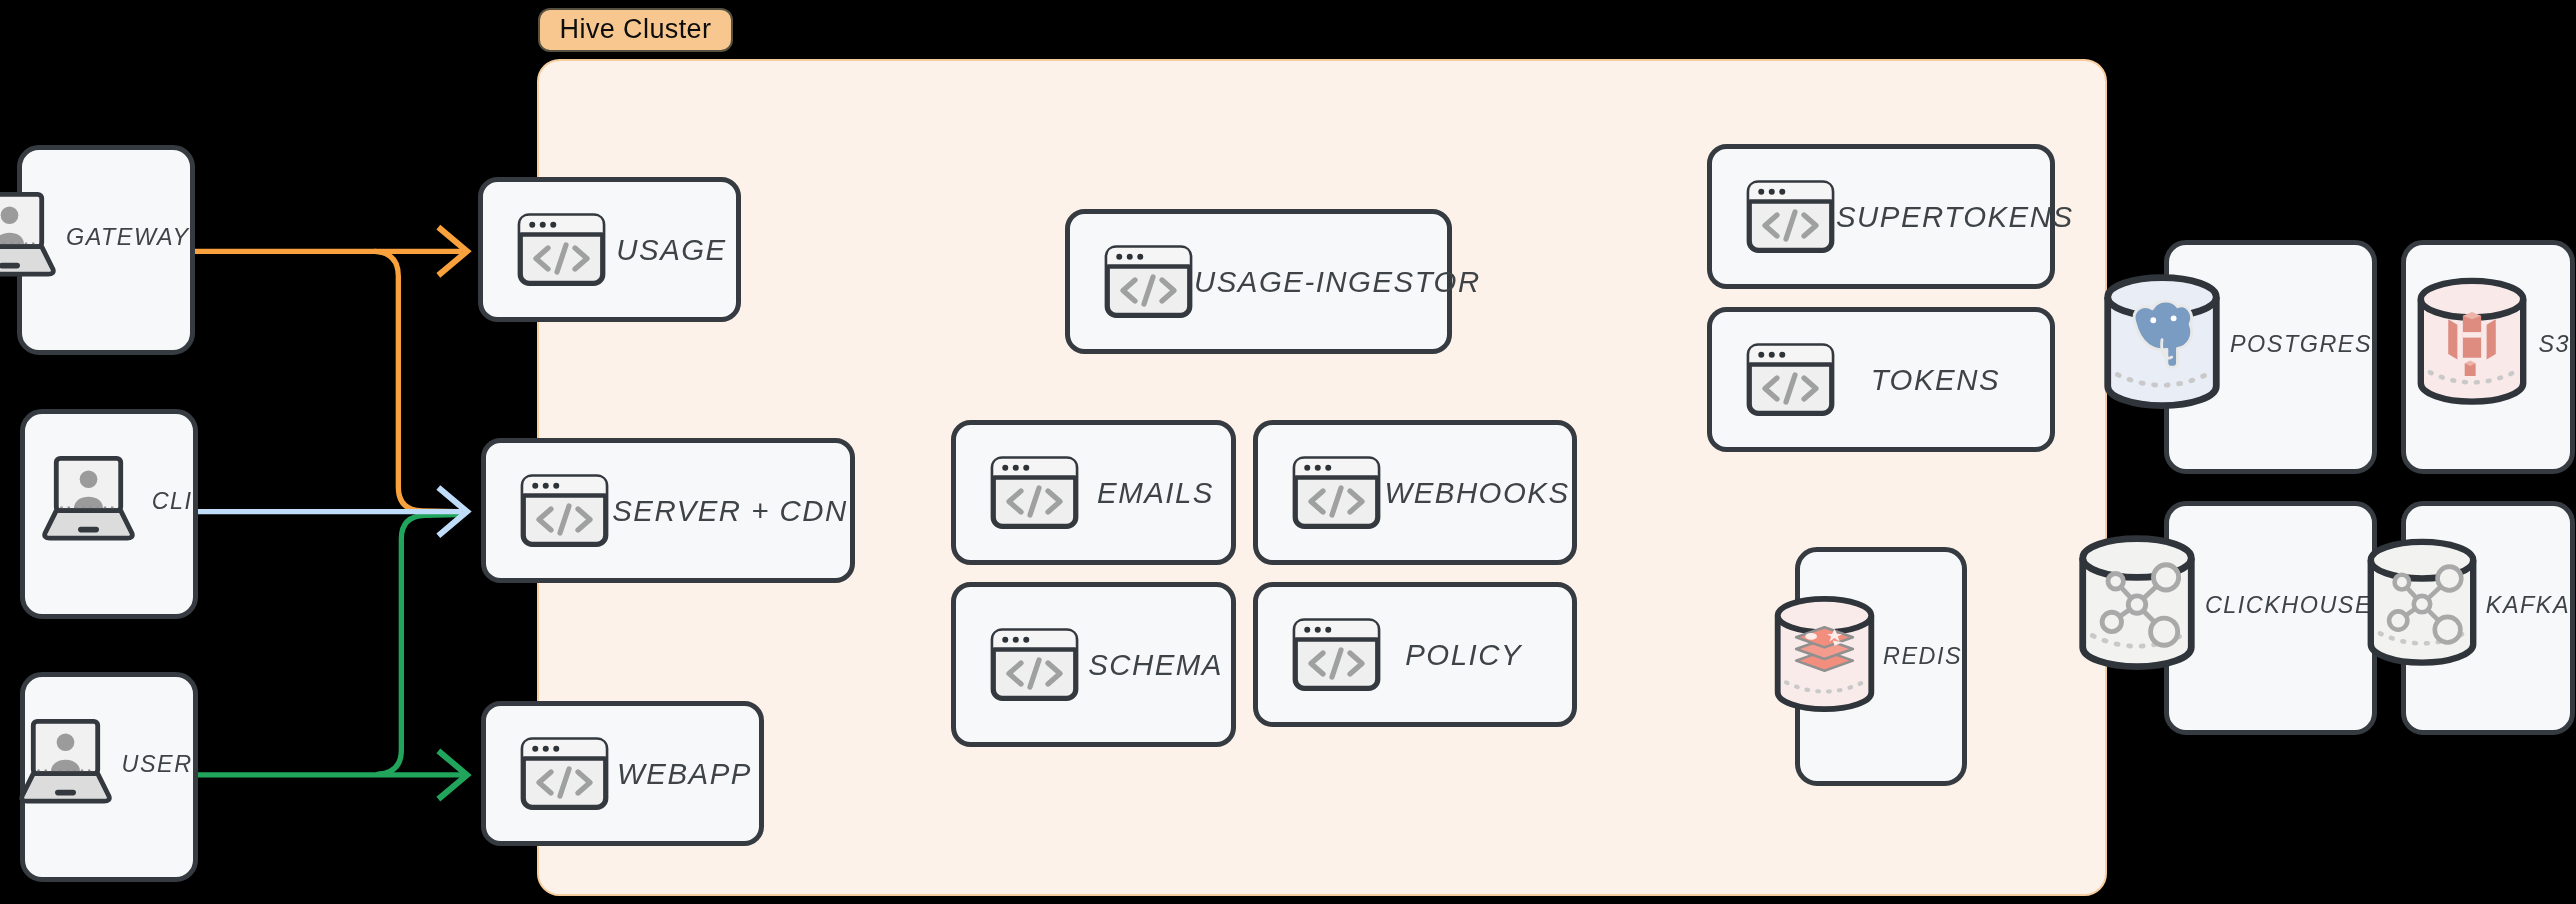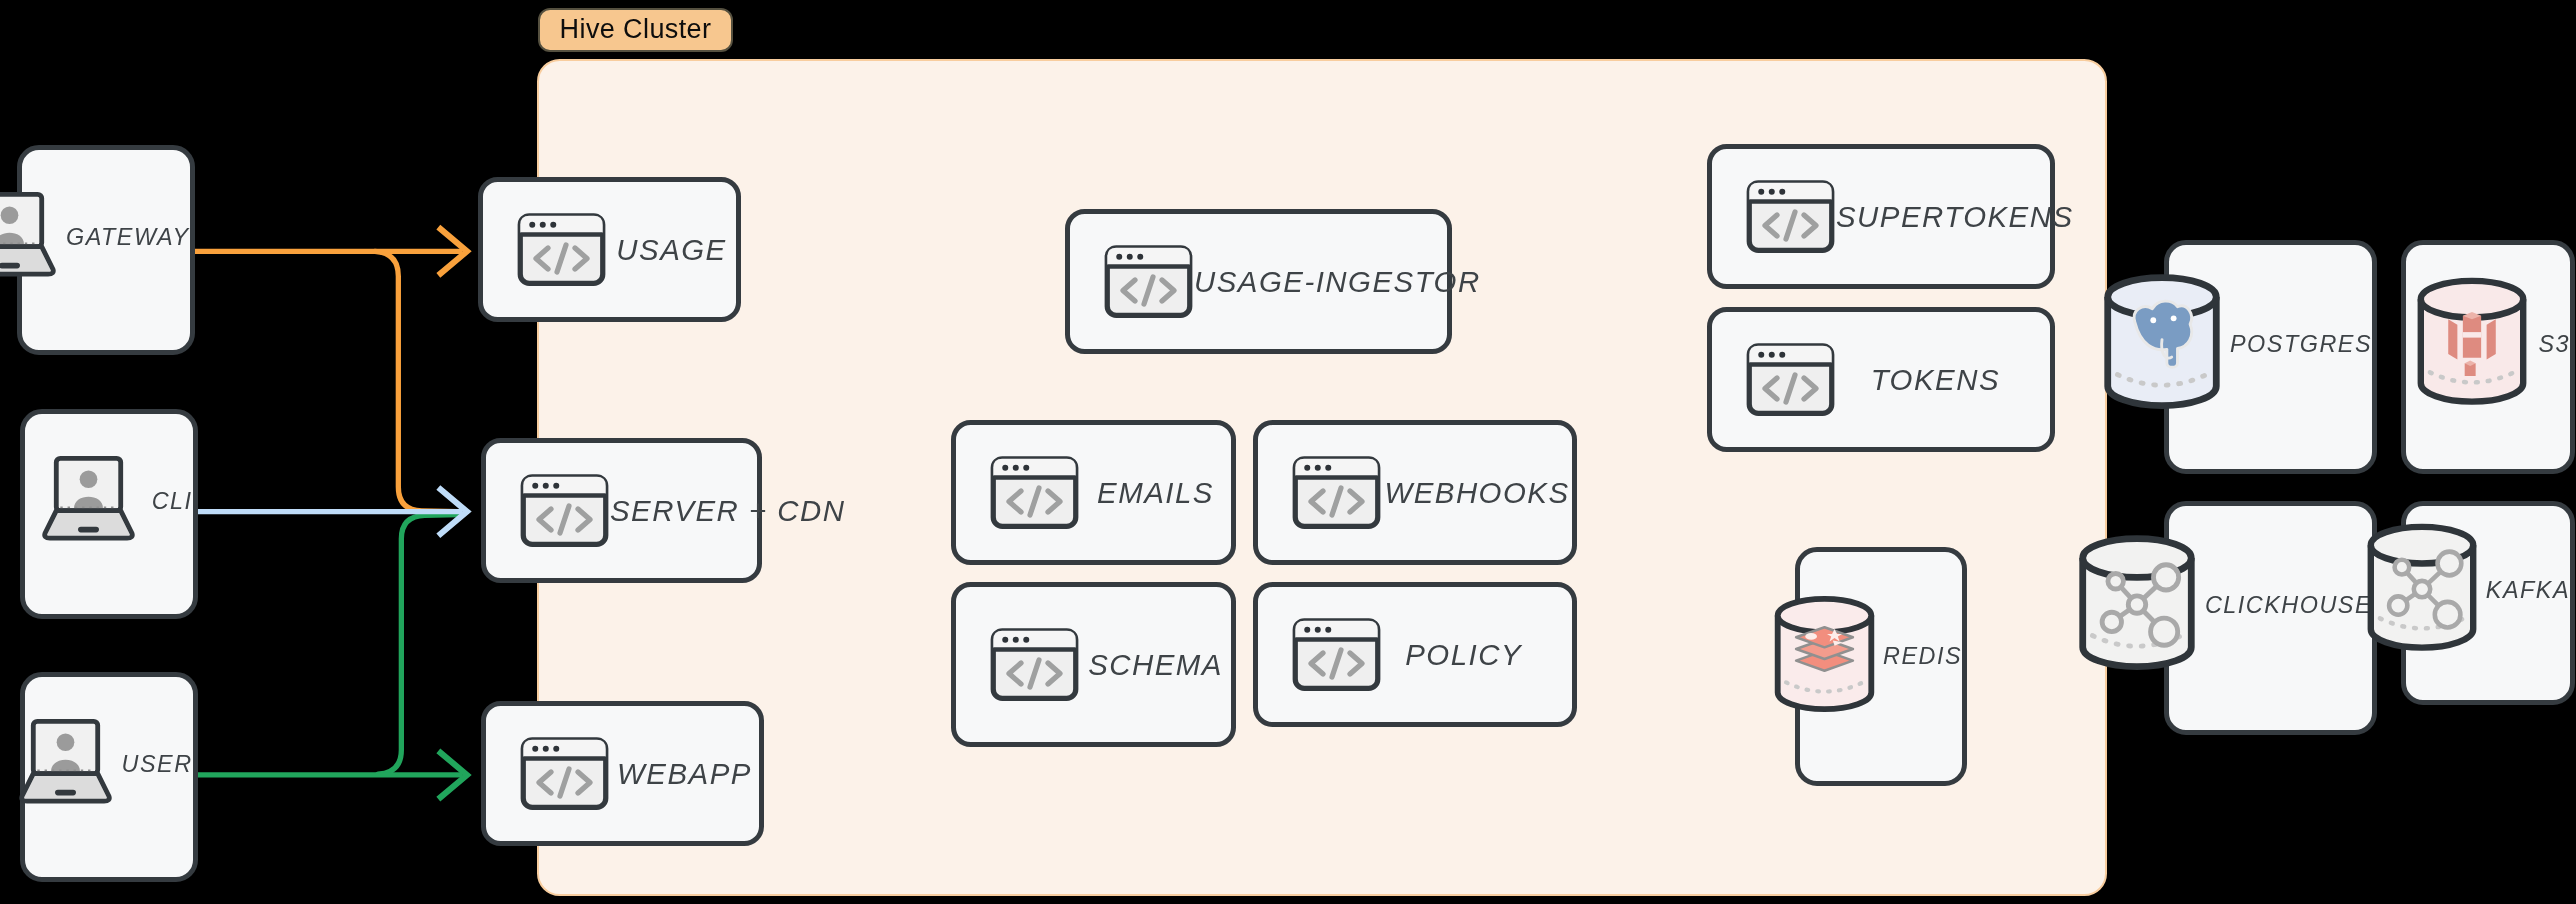--- a/index.html
+++ b/index.html
@@ -50,34 +50,34 @@
   
   .svc{display:flex;flex-direction:row;align-items:center;}
   .svc .ic{margin-left:33px;flex:0 0 auto;display:flex;}
   .svc .lbl{flex:1;text-align:center;font-size:29.4px;}
   .svc.label-right .lbl{text-align:right;padding-right:50px;}
   
   #n-gateway{left:16.6px;top:145px;width:178px;height:210px;}
   #n-cli{left:19.6px;top:409px;width:178px;height:210px;}
   #n-user{left:19.6px;top:672px;width:178px;height:210px;}
   #n-usage{left:478px;top:177px;width:263px;height:145px;}
-  #n-server-cdn{left:481px;top:438px;width:281px;height:145px;}
+  #n-server-cdn{left:481px;top:438px;width:374px;height:145px;}
   #n-webapp{left:481px;top:701px;width:283px;height:145px;}
   #n-usage-ingestor{left:1065px;top:209px;width:387px;height:145px;}
   #n-emails{left:951px;top:420px;width:285px;height:145px;}
   #n-webhooks{left:1253px;top:420px;width:324px;height:145px;}
   #n-schema{left:951px;top:582px;width:285px;height:165px;}
   #n-policy{left:1253px;top:582px;width:324px;height:145px;align-items:center;}
   #n-supertokens{left:1707px;top:144px;width:348px;height:145px;}
   #n-tokens{left:1707px;top:307px;width:348px;height:145px;}
   #n-redis{left:1795px;top:547px;width:172px;height:239px;padding-bottom:21px;}
   #n-postgres{left:2164px;top:240px;width:213px;height:234px;}
   #n-s3{left:2401px;top:240px;width:174px;height:234px;}
   #n-clickhouse{left:2164px;top:501px;width:213px;height:234px;}
-  #n-kafka{left:2401px;top:501px;width:174px;height:204px;}
+  #n-kafka{left:2401px;top:501px;width:174px;height:234px;}
   
   #edges{position:absolute;left:0;top:0;width:2576px;height:904px;z-index:1;pointer-events:none;}
   .edge{fill:none;stroke-width:7px;}
   .head{fill:none;stroke-width:8px;stroke-linejoin:miter;stroke-linecap:butt;}
   .e-orange{stroke:var(--edge-orange);}
   .e-blue{stroke:var(--edge-blue);}
   .e-green{stroke:var(--edge-green);}
   .rounded{stroke-linecap:round;stroke-linejoin:round;}
   svg.defs{position:absolute;width:0;height:0;}
 </style>

